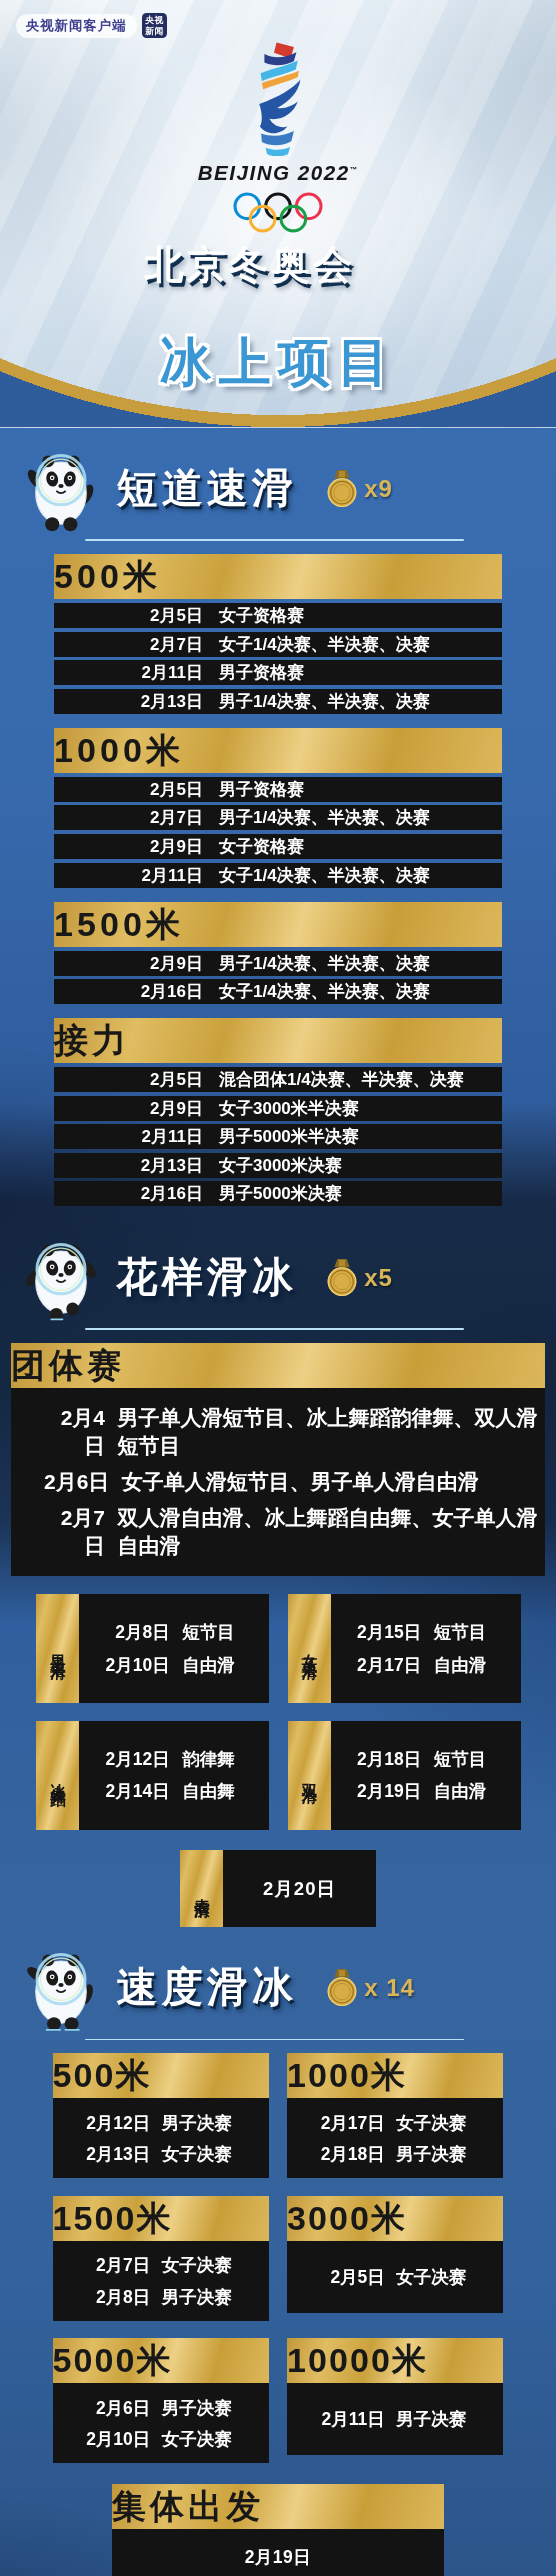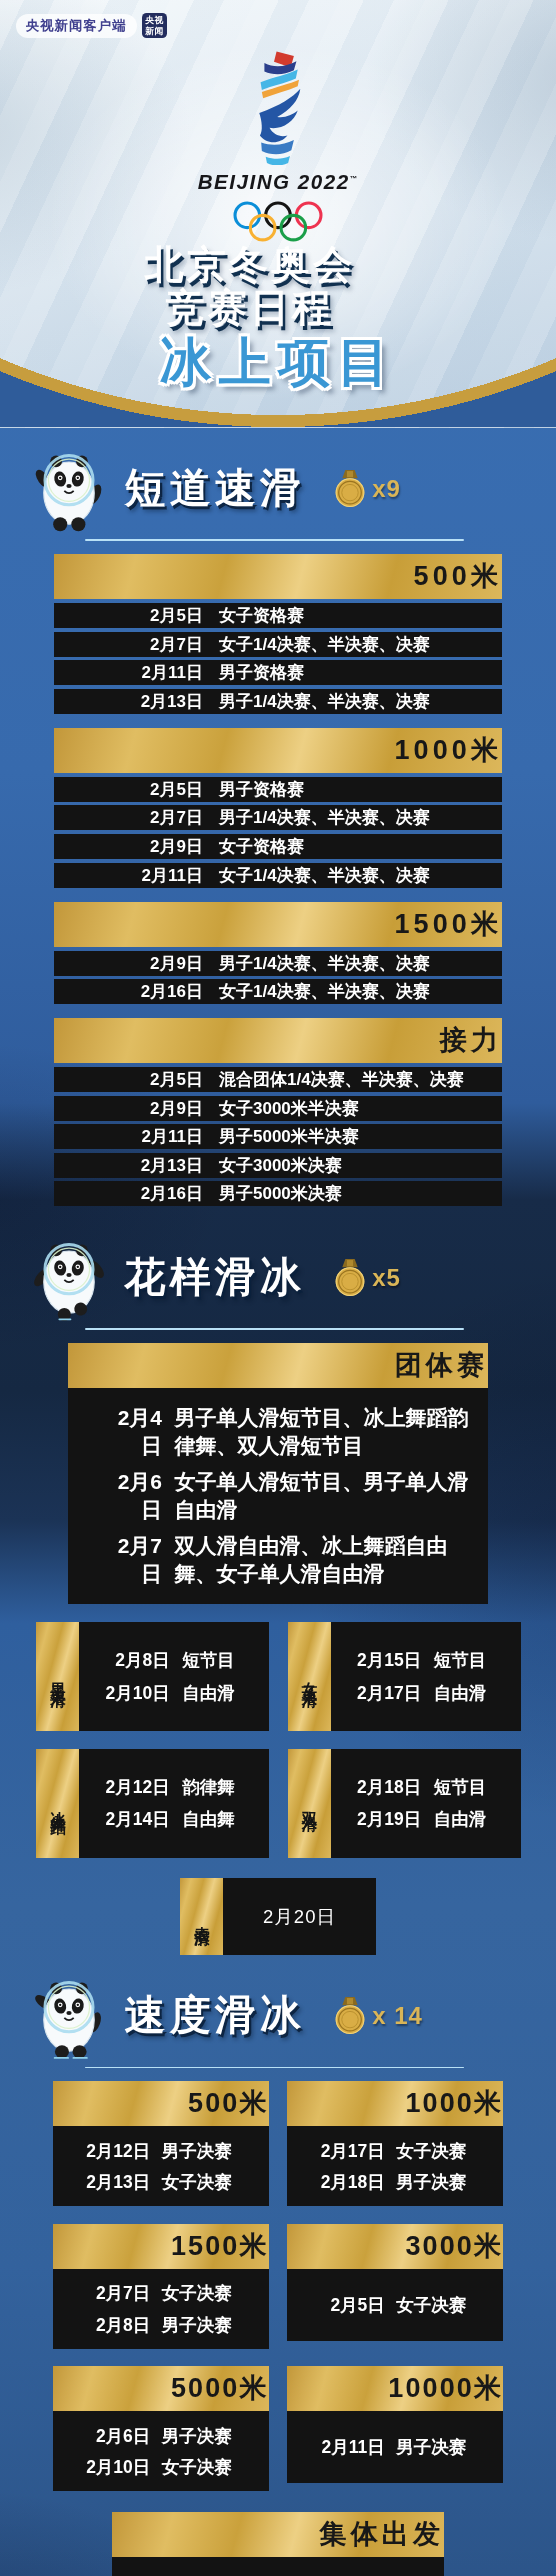--- a/index.html
+++ b/index.html
@@ -44,21 +44,21 @@
   .wm-pill{
     height:24px; border-radius:12px; background:rgba(255,255,255,.78);
     display:flex; align-items:center; padding:0 10.3px;
     font-size:13.4px; font-weight:700; color:#41418f; letter-spacing:1px;
   }
   .wm-badge{
     margin-left:5.2px; width:25px; height:25px; border-radius:4.6px; background:#232d5e;
     color:#fff; font-size:8.8px; font-weight:700; line-height:1.2;
     display:flex; flex-direction:column; align-items:center; justify-content:center; letter-spacing:0.5px;
   }
-  .emblem-wrap{ position:absolute; top:49px; left:0; width:556px; text-align:center; z-index:2;}
+  .emblem-wrap{ position:absolute; top:40px; left:0; width:556px; text-align:center; z-index:2;}
   .emblem-svg{ display:block; margin:0 auto; }
   .wordmark{
     margin-top:5.2px; font-size:20.6px; font-weight:900; font-style:italic;
     color:#17171a; letter-spacing:1.5px;
   }
   .wordmark sup{ font-size:7.2px; font-style:normal;}
   .rings-svg{ display:block; margin:6.2px auto 0; }
   .hero-title{
     position:absolute; top:243px; left:0; width:500px; text-align:center; z-index:2;
     color:#ffffff; font-size:39px; font-weight:900; line-height:43px; letter-spacing:3.1px;
@@ -68,53 +68,53 @@
     position:absolute; top:328px; left:0; width:556px; text-align:center; z-index:2;
     font-size:52px; font-weight:900; letter-spacing:7.2px; color:#3a97d4;
     text-shadow:
       -2.6px -2.6px 0 #fff, 2.6px -2.6px 0 #fff, -2.6px 2.6px 0 #fff, 2.6px 2.6px 0 #fff,
       0 -2.6px 0 #fff, 0 2.6px 0 #fff, -2.6px 0 0 #fff, 2.6px 0 0 #fff,
       5.2px 6.2px 5.2px rgba(30,50,80,.45);
   }
 
   
   .section{ position:relative; z-index:1; padding-top:14.4px; }
-  .sec-header{ display:flex; align-items:center; padding-left:33px; height:93px;text-align:center; }
+  .sec-header{ display:flex; align-items:center; padding-left:25px; height:93px;text-align:center; }
   .mascot{ flex:0 0 auto; }
   .sec-title{
     margin-left:19.6px; color:#fff; font-size:41px; font-weight:900; letter-spacing:4.1px;
     text-shadow:2.1px 3.1px 0 rgba(10,32,60,.9), 3.6px 4.6px 4.1px rgba(5,20,40,.4);
   }
   .medal-group{ display:flex; align-items:center; margin-left:29px; }
   .medal-count{ margin-left:6.2px; color:#d9b557; font-size:24px; font-weight:900; letter-spacing:1px;
     text-shadow:1px 1.5px 2.1px rgba(0,0,0,.4);}
   .underline{ height:1.5px; background:#b9e1f6; width:379px; margin:4.1px 0 13.4px 85px; border-radius:1px;}
 
   .gold{
     background:linear-gradient(105deg,#c2973a 0%,#e0bd62 18%,#caa13c 38%,#edd084 55%,#c89e38 75%,#dcb75b 100%);
   }
   .gold-header{
-    height:45px; line-height:45px; text-align:right;
-    color:#181818; font-size:27px; font-weight:900; letter-spacing:4.1px;
+    height:45px; line-height:45px; text-align:left;
+    color:#181818; font-size:34px; font-weight:900; letter-spacing:4.1px;
   }
 
   
   .st-table{ width:448px; margin:0 auto 14.4px; }
   .st-table:last-child{ margin-bottom:10.3px; }
   .st-rows{ margin-top:3.6px; }
   .st-rows .sched-row{
     background:#131313; height:25px; margin-bottom:3.6px;
     display:flex; align-items:center; padding-left:77px;
     color:#fff; font-size:17px; font-weight:800;
   }
   .sched-row .date{ min-width:72px; text-align:right; }
   .sched-row .event{ margin-left:16px; }
 
   
-  .fs-team{ width:420px; margin:0 auto 18.5px; }
+  .fs-team{ width:534px; margin:0 auto 18.5px; }
   .fs-team-box{ background:#131313; padding:15.5px 0 15.5px 33px; }
   .fs-team-box .sched-row{ display:flex; color:#fff; font-size:21px; font-weight:800; margin-bottom:8.2px;}
   .fs-team-box .sched-row:last-child{ margin-bottom:0;}
   .fs-team-box .date{ min-width:61px; }
   .fs-team-box .event{ margin-left:12.4px; }
 
   .fs-grid{ width:484px; margin:0 auto 20.6px; display:grid;
     grid-template-columns:233px 233px; column-gap:18.5px; row-gap:17.5px; }
   .fs-card{ display:flex; height:109px; }
   .fs-strip{ width:43px; display:flex; align-items:center; justify-content:center; }
@@ -123,21 +123,21 @@
     color:#141414; font-size:15.5px; font-weight:900; letter-spacing:2.6px;
   }
   .fs-body{ flex:1; background:#131313; display:flex; flex-direction:column;
     justify-content:center; row-gap:8.2px; }
   .fs-body .sched-row{ display:flex; justify-content:center; color:#fff; font-size:17.5px; font-weight:800;}
   .fs-body .date{ min-width:76px; text-align:right;}
   .fs-body .event{ margin-left:12.4px; min-width:72px; text-align:left;}
 
   .gala-card{ width:196px; margin:0 auto; display:flex; height:77px; }
   .gala-body{ flex:1; background:#131313; display:flex; align-items:center; justify-content:center;
-    color:#fff; font-size:18.5px; font-weight:400; letter-spacing:1px;}
+    color:#fff; font-size:18.5px; font-weight:700; letter-spacing:1px;}
 
   
   .sp-grid{ width:451px; margin:0 auto 20.6px; display:grid;
     grid-template-columns:216px 216px; column-gap:18.5px; row-gap:17.5px; }
   .sp-card .gold-header{ letter-spacing:2.1px; }
   .sp-body{ background:#131313; min-height:72px; display:flex; flex-direction:column;
     justify-content:center; row-gap:7.2px; padding:12.4px 0;}
   .sp-body .sched-row{ display:flex; justify-content:center; color:#fff; font-size:17.5px; font-weight:800;}
   .sp-body .date{ min-width:68px; text-align:right;}
   .sp-body .event{ margin-left:11.3px; min-width:77px; text-align:left;}
@@ -176,21 +176,20 @@
         <circle cx="33" cy="30" r="24" fill="none" stroke="#0b8ed8" stroke-width="6"></circle>
         <circle cx="93" cy="30" r="24" fill="none" stroke="#141414" stroke-width="6"></circle>
         <circle cx="153" cy="30" r="24" fill="none" stroke="#ee3350" stroke-width="6"></circle>
         <circle cx="63" cy="54" r="24" fill="none" stroke="#f8b132" stroke-width="6"></circle>
         <circle cx="123" cy="54" r="24" fill="none" stroke="#1a9f49" stroke-width="6"></circle>
       </svg>
     </div>
 
     <div class="hero-title">
       <div>北京冬奥会</div>
-      <div>竞赛日程</div>
     </div>
     <div class="hero-subtitle">冰上项目</div>
     <div class="hero-arc"></div>
   </div>
 
   <div class="section">
     <div class="sec-header">
       <svg class="mascot" width="72" height="88" viewBox="0 0 120 150">
         <ellipse cx="16" cy="58" rx="9" ry="18" fill="#1d1d1d" transform="rotate(-35 16 58)"></ellipse>
         <ellipse cx="104" cy="84" rx="9" ry="18" fill="#1d1d1d" transform="rotate(25 104 84)"></ellipse>

